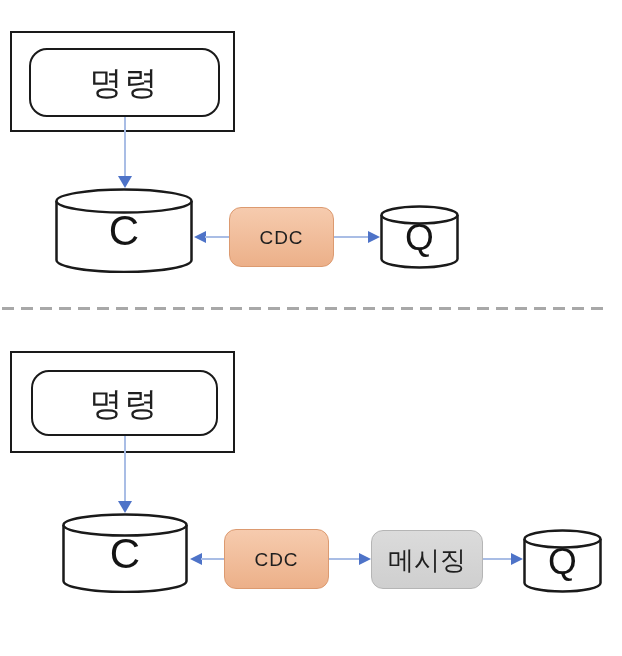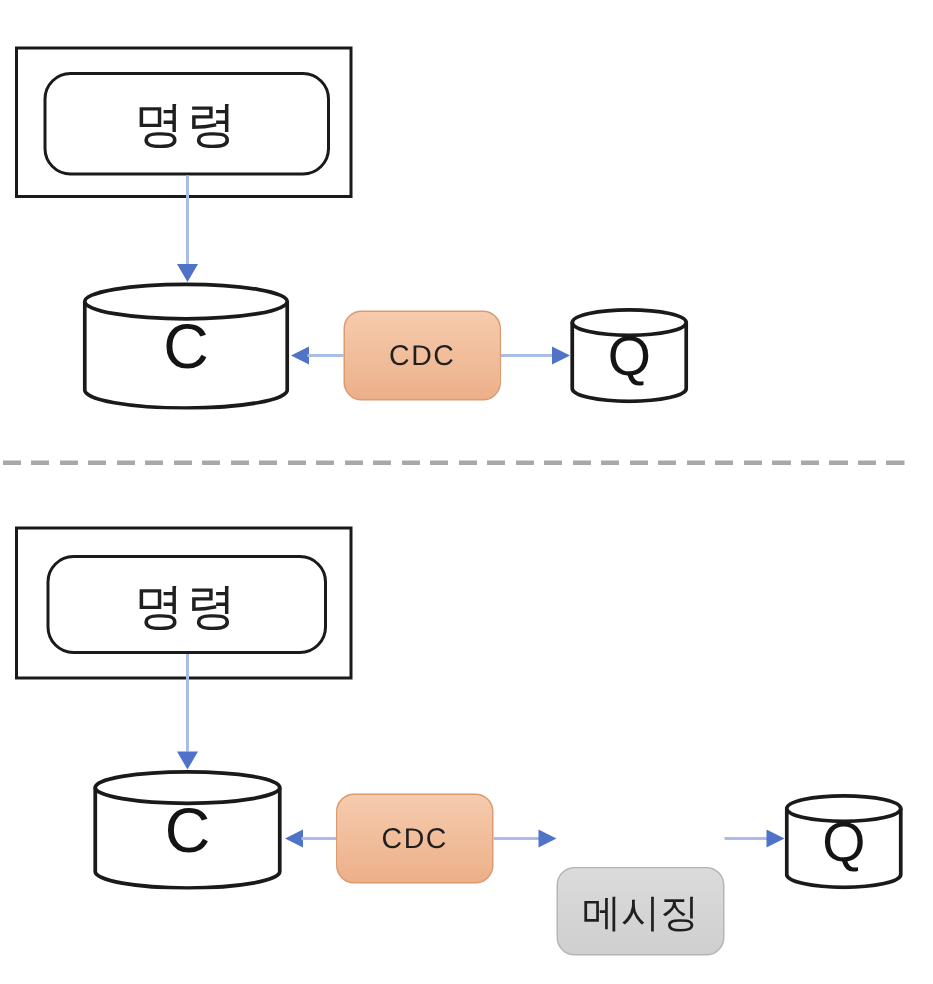--- a/index.html
+++ b/index.html
@@ -45,21 +45,21 @@
     line-height:1;
   }
   .proc.cdc{
     background:linear-gradient(180deg,var(--cdc-fill-top),var(--cdc-fill-bottom));
     border:1.5px solid var(--cdc-border);
     font-size:19px;letter-spacing:1px;color:#1f1f1f;
   }
   .proc.msg{
     background:linear-gradient(180deg,var(--messaging-fill-top),var(--messaging-fill-bottom));
     border:1.5px solid var(--messaging-border);
-    font-size:26px;color:#1f1f1f;margin-top:48px;
+    font-size:26px;color:#1f1f1f;
   }
 
   
   .cyl path,.cyl ellipse{fill:#ffffff;stroke:var(--shape-stroke);stroke-width:2.5px;}
   .cyl-label{
     display:flex;align-items:center;justify-content:center;
     font-weight:400;color:#141414;line-height:1;
   }
   .cyl-label.big{font-size:42px;}
   .cyl-label.med{font-size:37px;}

